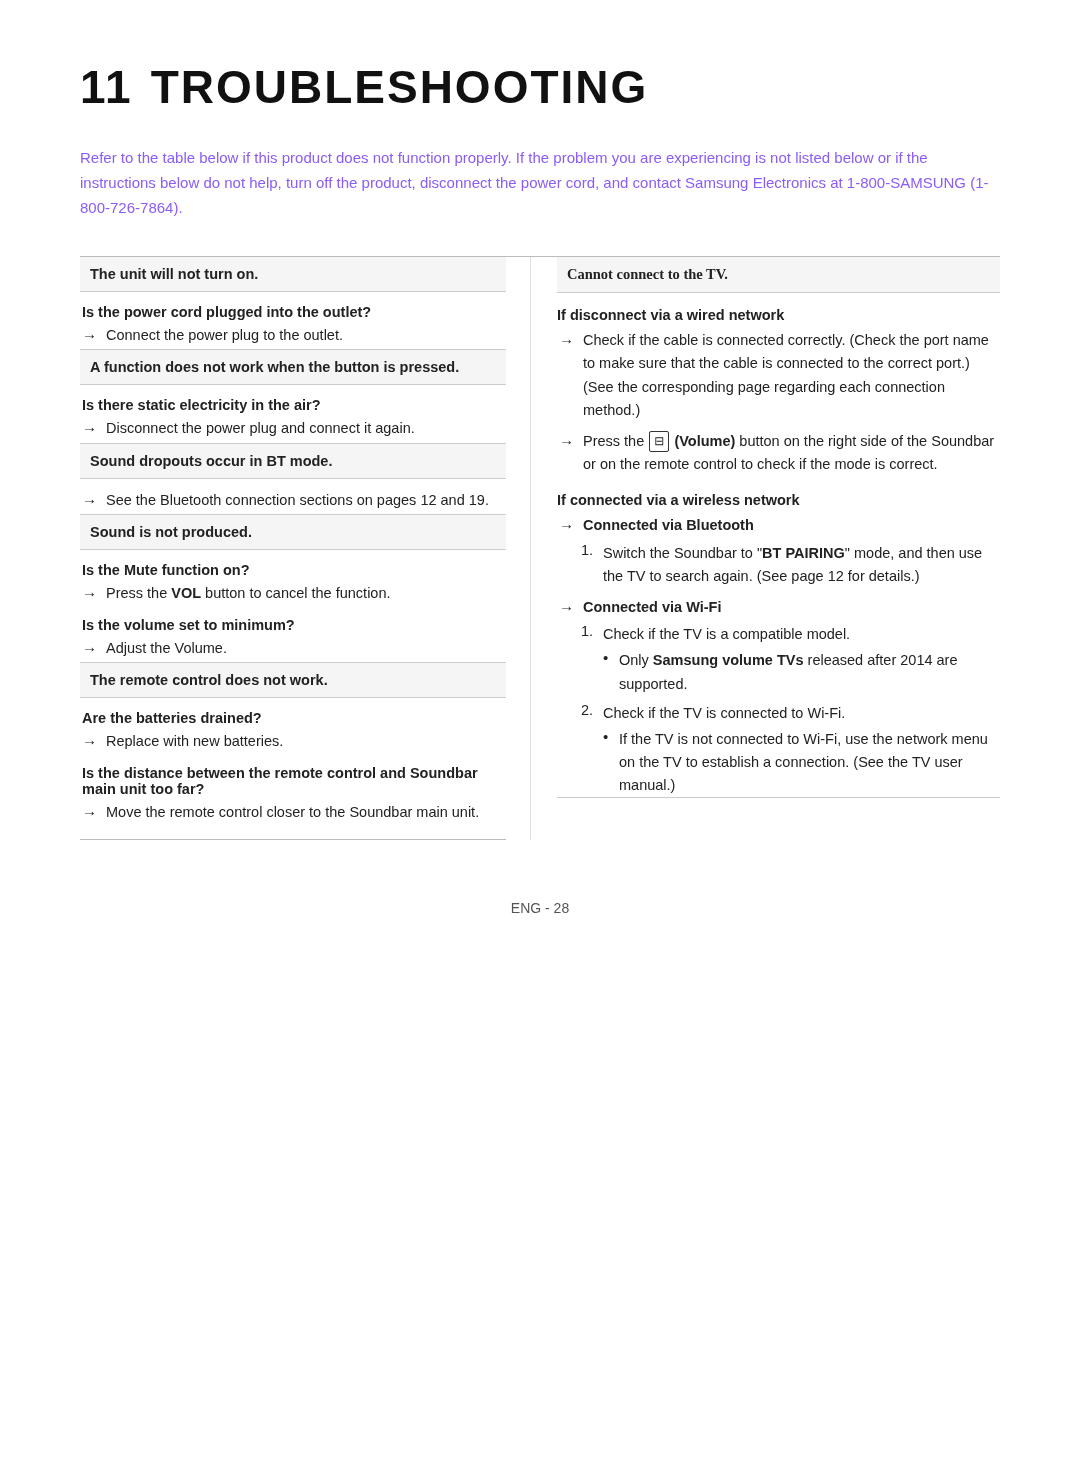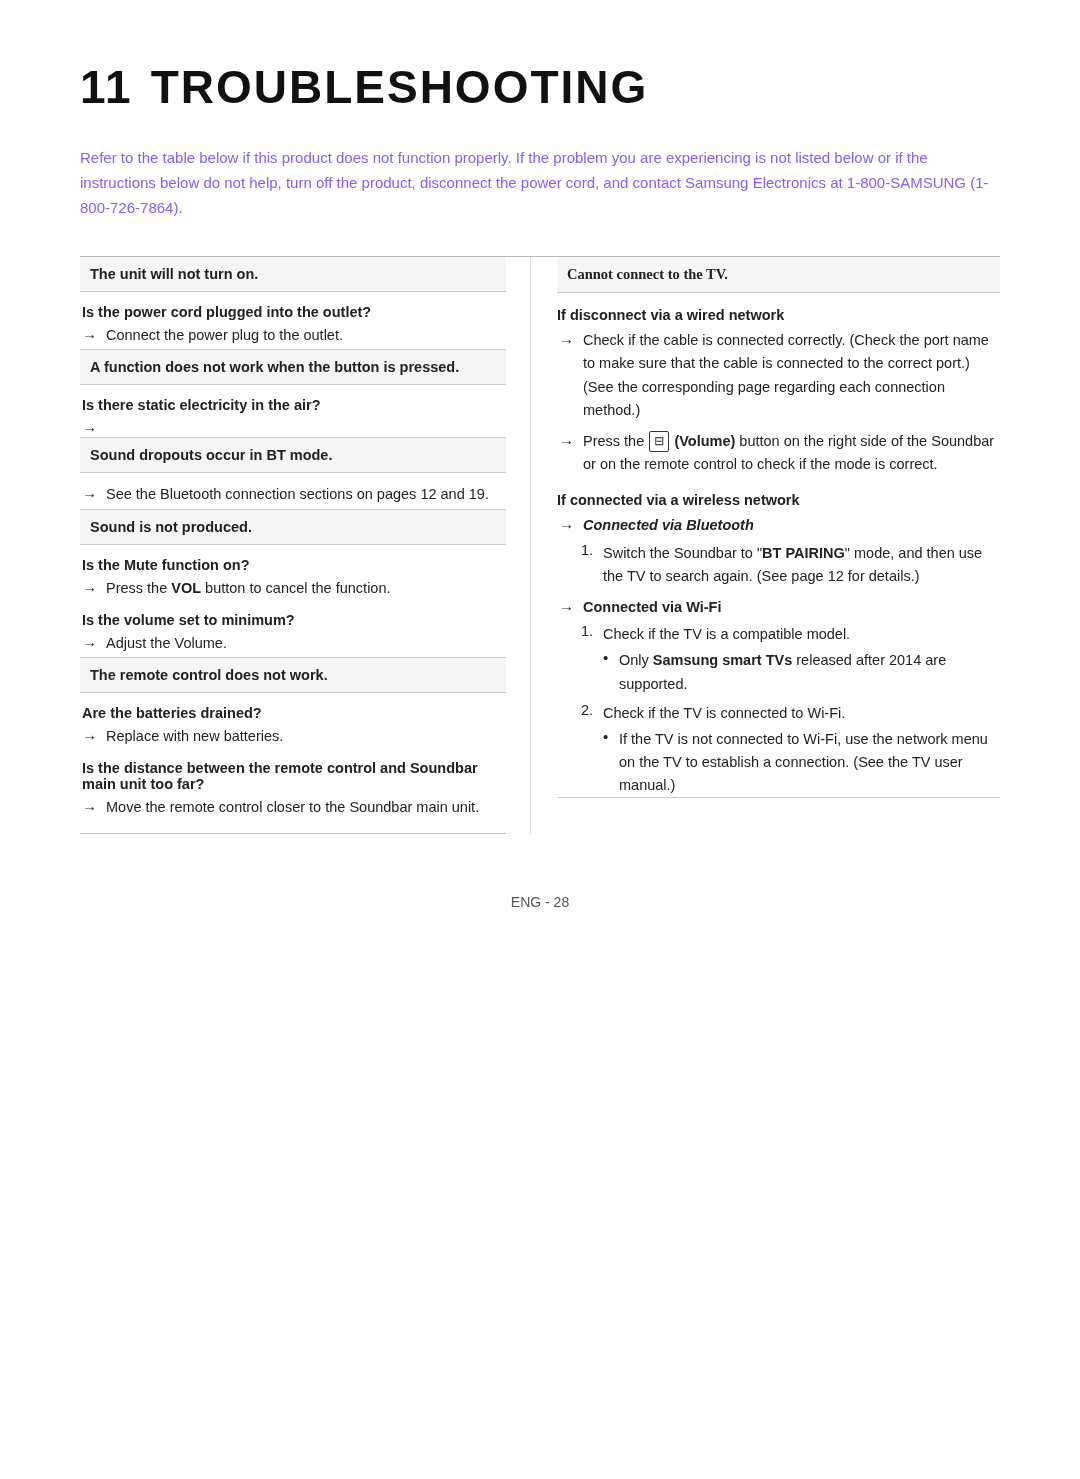--- a/index.html
+++ b/index.html
@@ -187,20 +187,21 @@
         <span class="arrow">→</span>
         <span class="answer-text">Connect the power plug to the outlet.</span>
       </div>
     </div>
 
     <div class="left-section">
       <div class="section-header">A function does not work when the button is pressed.</div>
       <div class="question">Is there static electricity in the air?</div>
       <div class="answer-item">
         <span class="arrow">→</span>
+        <span class="answer-text">Disconnect the power plug and connect it again.</span>
       </div>
     </div>
 
     <div class="left-section">
       <div class="section-header">Sound dropouts occur in BT mode.</div>
       <div class="answer-item" style="margin-top:10px;">
         <span class="arrow">→</span>
         <span class="answer-text">See the Bluetooth connection sections on pages 12 and 19.</span>
       </div>
     </div>
@@ -250,41 +251,41 @@
           <span class="arrow">→</span>
           <span class="answer-text">Press the <span class="source-icon">⊟</span> <b>(Volume)</b> button on the right side of the Soundbar or on the remote control to check if the mode is correct.</span>
         </div>
       </div>
 
       <div>
         <div class="sub-header" style="margin-top:16px;">If connected via a wireless network</div>
 
         <div class="answer-item">
           <span class="arrow">→</span>
-          <span class="answer-text" style="font-weight:700;font-style:italic;">Connected via Bluetooth</span>
+          <span class="answer-text" style="font-weight:700;">Connected via Bluetooth</span>
         </div>
         <div style="padding-left:24px;">
           <div class="ol-item">
             <span class="ol-num">1.</span>
             <span class="ol-text">Switch the Soundbar to "<b>BT PAIRING</b>" mode, and then use the TV to search again. (See page 12 for details.)</span>
           </div>
         </div>
 
         <div class="answer-item" style="margin-top:8px;">
           <span class="arrow">→</span>
           <span class="answer-text" style="font-weight:700;">Connected via Wi-Fi</span>
         </div>
         <div style="padding-left:24px;">
           <div class="ol-item">
             <span class="ol-num">1.</span>
             <span class="ol-text">Check if the TV is a compatible model.</span>
           </div>
           <div class="bullet-item">
             <span class="bullet-dot">•</span>
-            <span class="bullet-text">Only <b>Samsung smart TVs</b> released after 2014 are supported.</span>
+            <span class="bullet-text">Only <b>Samsung volume TVs</b> released after 2014 are supported.</span>
           </div>
           <div class="ol-item" style="margin-top:6px;">
             <span class="ol-num">2.</span>
             <span class="ol-text">Check if the TV is connected to Wi-Fi.</span>
           </div>
           <div class="bullet-item">
             <span class="bullet-dot">•</span>
             <span class="bullet-text">If the TV is not connected to Wi-Fi, use the network menu on the TV to establish a connection. (See the TV user manual.)</span>
           </div>
         </div>

